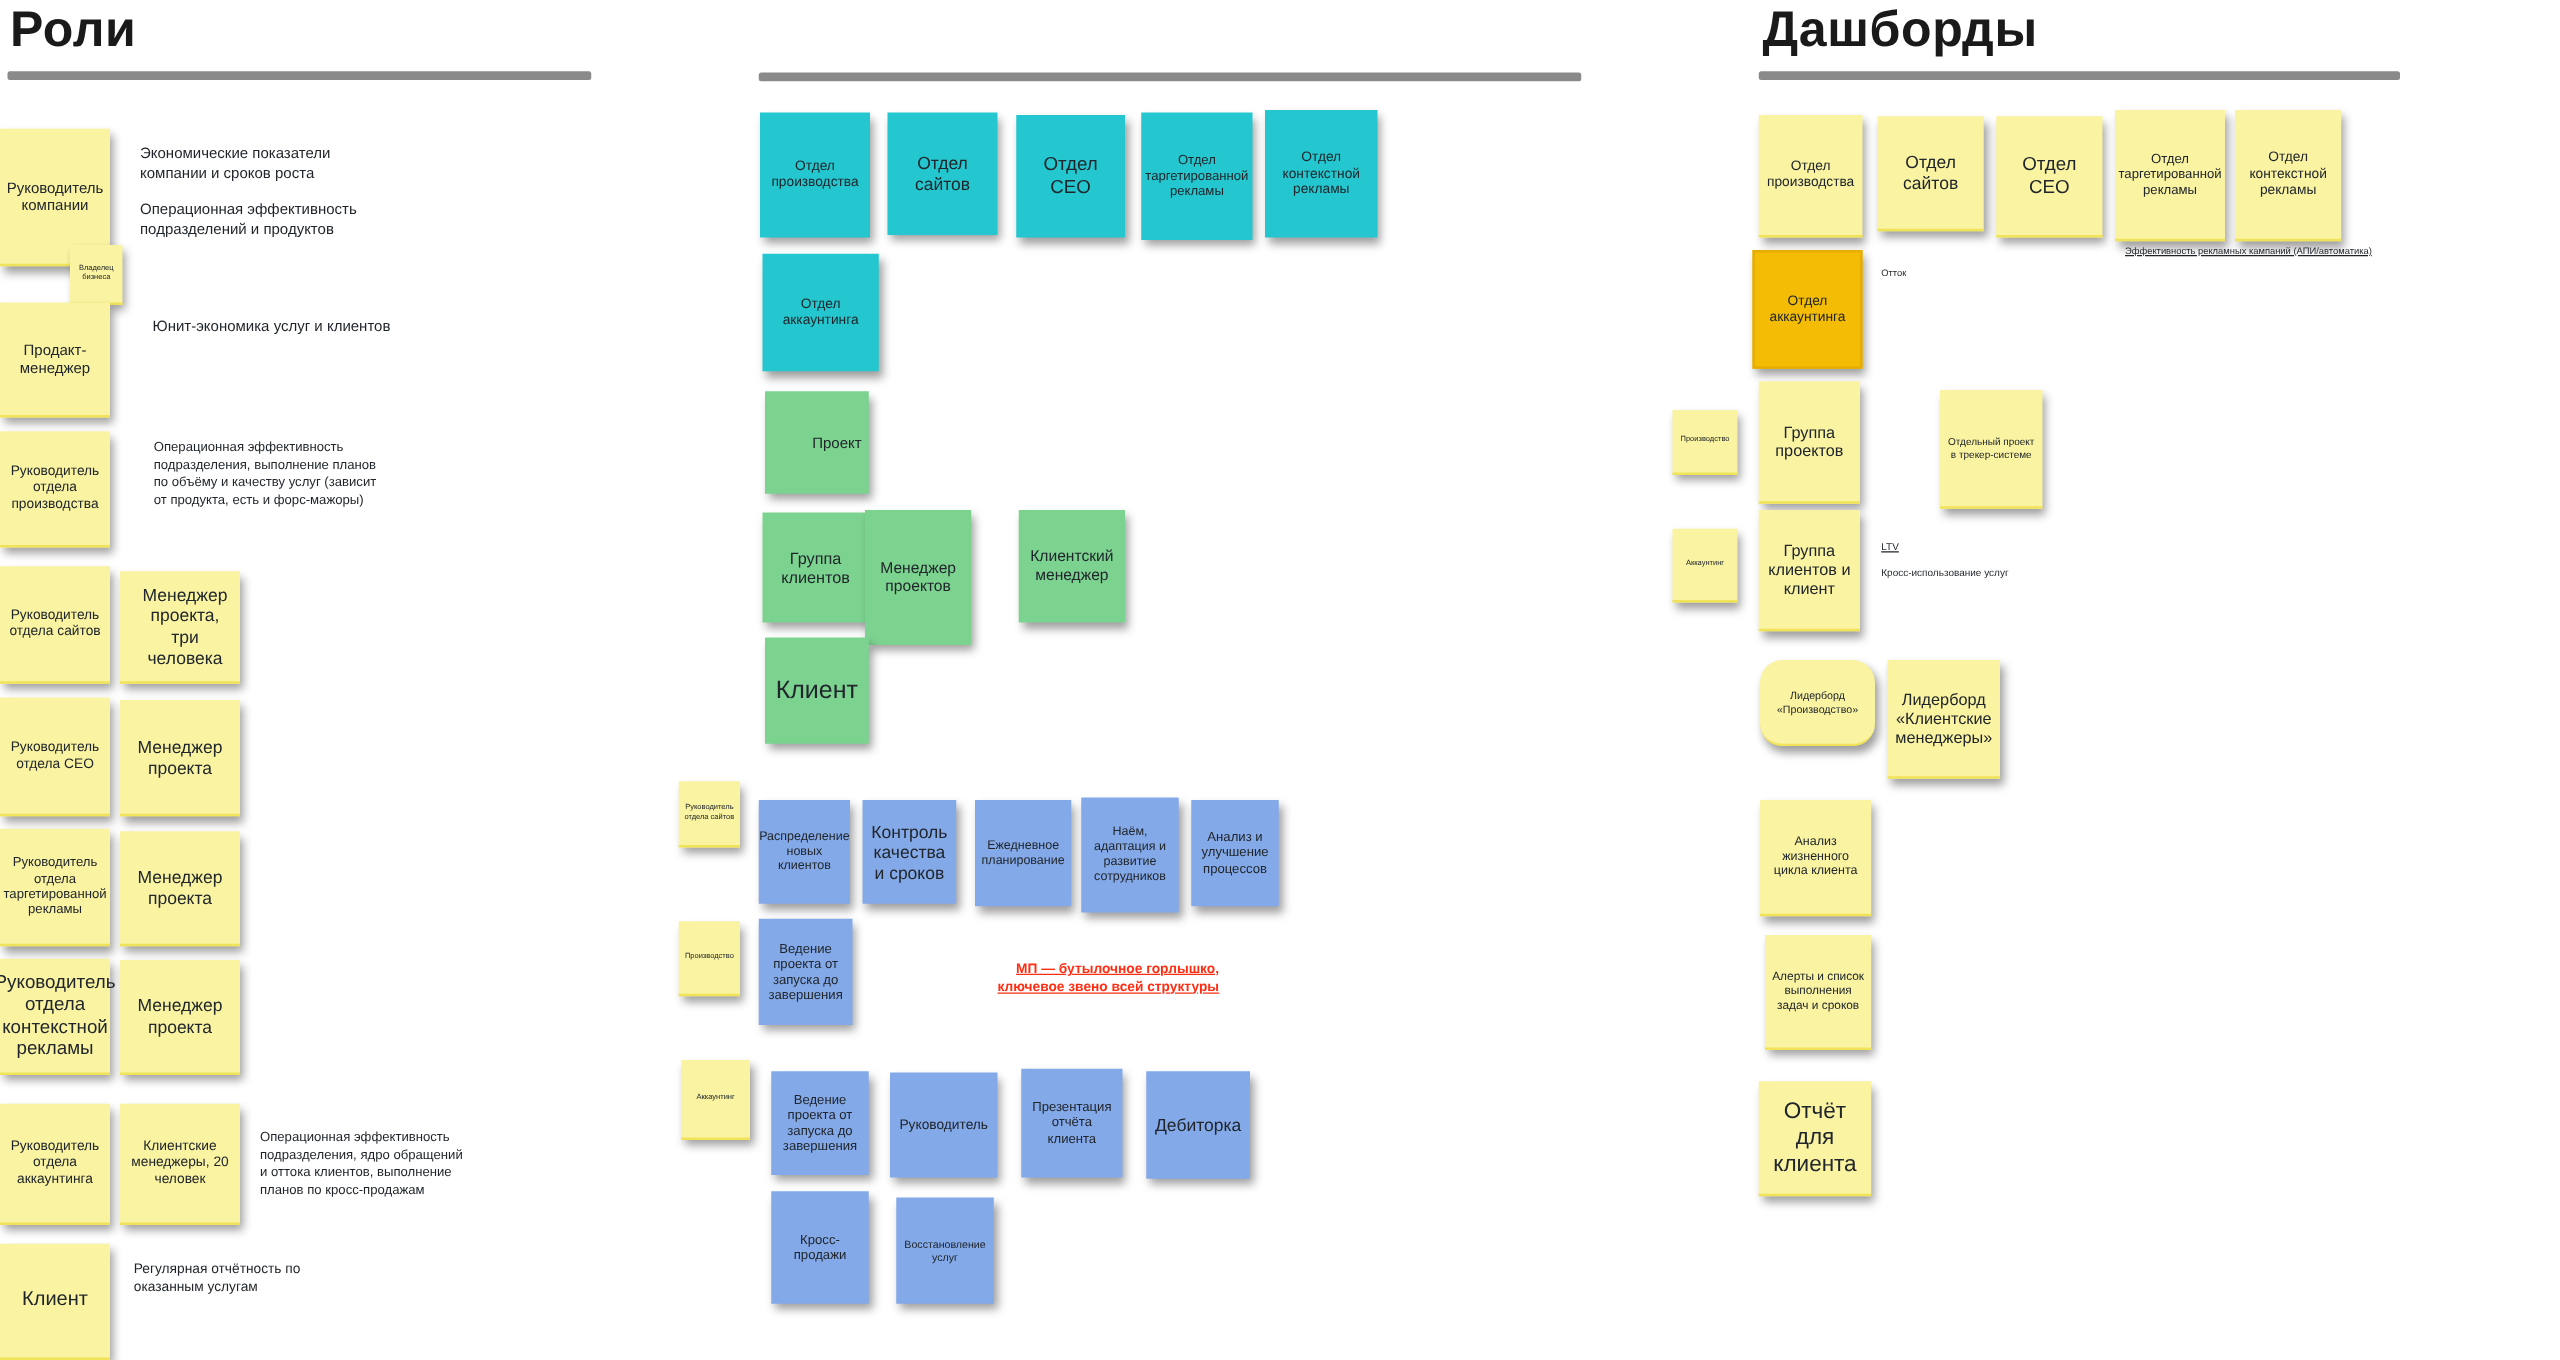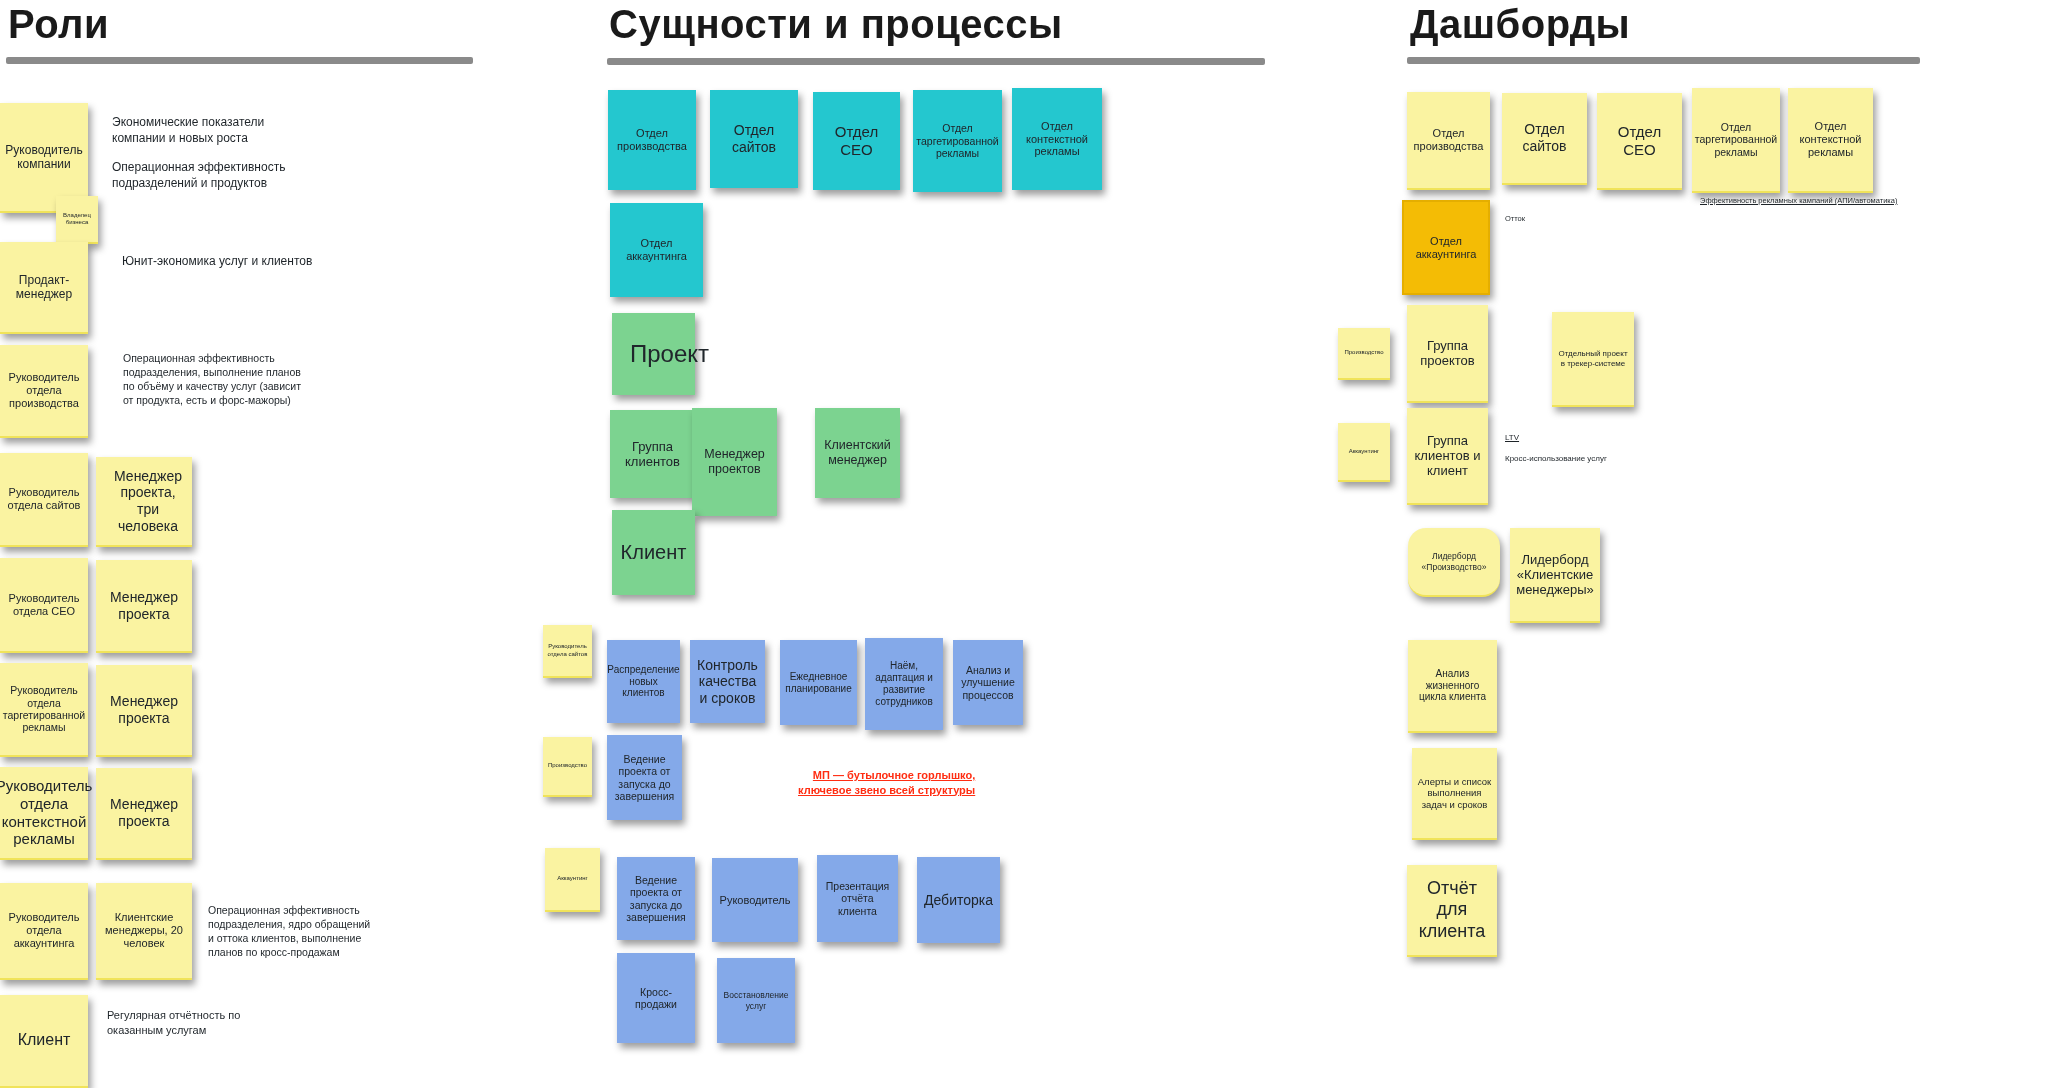--- a/index.html
+++ b/index.html
@@ -27,21 +27,20 @@
     text-align:left;
   }
   .ann.red{color:#ff2d12;font-weight:700;}
   .ann.underlined{text-decoration:underline;}
 </style>
 </head>
 <body>
 
 <div id="board">
   <div class="col-title" style="left:8px;top:4px">Роли</div>
-  <div class="col-title" style="left:609px;top:4px">Сущности и процессы</div>
   <div class="col-title" style="left:1410px;top:4px">Дашборды</div>
 
   <div id="underline-layer">
       <div class="col-underline" style="left: 6px; top: 57px; width: 467px;"></div>
       <div class="col-underline" style="left: 607px; top: 58px; width: 658px;"></div>
       <div class="col-underline" style="left: 1407px; top: 57px; width: 513px;"></div>
     </div>
   <div id="note-layer">
       <div class="note yellow" style="left: 0px; top: 103px; width: 88px; height: 110px; font-size: 12px;">Руководитель компании</div>
       <div class="note yellow" style="left: 56px; top: 196px; width: 42px; height: 48px; font-size: 6px;">Владелец бизнеса</div>
@@ -57,21 +56,21 @@
       <div class="note yellow" style="left: 96px; top: 768px; width: 96px; height: 92px; font-size: 14px;">Менеджер проекта</div>
       <div class="note yellow" style="left: 0px; top: 883px; width: 88px; height: 97px; font-size: 11px;">Руководитель отдела аккаунтинга</div>
       <div class="note yellow" style="left: 96px; top: 883px; width: 96px; height: 97px; font-size: 11px;">Клиентские менеджеры, 20 человек</div>
       <div class="note yellow" style="left: 0px; top: 995px; width: 88px; height: 93px; font-size: 16px;">Клиент</div>
       <div class="note teal" style="left: 608px; top: 90px; width: 88px; height: 100px; font-size: 11px;">Отдел производства</div>
       <div class="note teal" style="left: 710px; top: 90px; width: 88px; height: 98px; font-size: 14px;">Отдел сайтов</div>
       <div class="note teal" style="left: 813px; top: 92px; width: 87px; height: 98px; font-size: 15px;">Отдел СЕО</div>
       <div class="note teal" style="left: 913px; top: 90px; width: 89px; height: 102px; font-size: 10.5px;">Отдел таргетированной рекламы</div>
       <div class="note teal" style="left: 1012px; top: 88px; width: 90px; height: 102px; font-size: 11px;">Отдел контекстной рекламы</div>
       <div class="note teal" style="left: 610px; top: 203px; width: 93px; height: 94px; font-size: 11px;">Отдел аккаунтинга</div>
-      <div class="note green" style="left: 612px; top: 313px; width: 83px; height: 82px; font-size: 24px; padding-left: 36px;">Проект</div>
+      <div class="note green" style="left: 612px; top: 313px; width: 83px; height: 82px; font-size: 12px; padding-left: 36px;">Проект</div>
       <div class="note green" style="left: 610px; top: 410px; width: 85px; height: 88px; font-size: 13px;">Группа клиентов</div>
       <div class="note green" style="left: 692px; top: 408px; width: 85px; height: 108px; font-size: 12.5px;">Менеджер проектов</div>
       <div class="note green" style="left: 815px; top: 408px; width: 85px; height: 90px; font-size: 12.5px;">Клиентский менеджер</div>
       <div class="note green" style="left: 612px; top: 510px; width: 83px; height: 85px; font-size: 20px;">Клиент</div>
       <div class="note yellow" style="left: 543px; top: 625px; width: 49px; height: 53px; font-size: 6px;">Руководитель отдела сайтов</div>
       <div class="note yellow" style="left: 543px; top: 737px; width: 49px; height: 60px; font-size: 6px;">Производство</div>
       <div class="note yellow" style="left: 545px; top: 848px; width: 55px; height: 64px; font-size: 6px;">Аккаунтинг</div>
       <div class="note blue" style="left: 607px; top: 640px; width: 73px; height: 83px; font-size: 10px;">Распределение новых клиентов</div>
       <div class="note blue" style="left: 690px; top: 640px; width: 75px; height: 83px; font-size: 14px;">Контроль качества и сроков</div>
       <div class="note blue" style="left: 780px; top: 640px; width: 77px; height: 85px; font-size: 10px;">Ежедневное планирование</div>
@@ -96,21 +95,21 @@
       <div class="note yellow" style="left: 1338px; top: 423px; width: 52px; height: 59px; font-size: 6px;">Аккаунтинг</div>
       <div class="note yellow" style="left: 1407px; top: 408px; width: 81px; height: 97px; font-size: 13px;">Группа клиентов и клиент</div>
       <div class="note yellow" style="left: 1408px; top: 528px; width: 92px; height: 69px; font-size: 8.5px; border-radius: 18px;">Лидерборд «Производство»</div>
       <div class="note yellow" style="left: 1510px; top: 528px; width: 90px; height: 95px; font-size: 13px;">Лидерборд «Клиентские менеджеры»</div>
       <div class="note yellow" style="left: 1408px; top: 640px; width: 89px; height: 93px; font-size: 10px;">Анализ жизненного цикла клиента</div>
       <div class="note yellow" style="left: 1412px; top: 748px; width: 85px; height: 92px; font-size: 9.5px;">Алерты и список выполнения задач и сроков</div>
       <div class="note yellow" style="left: 1407px; top: 865px; width: 90px; height: 92px; font-size: 18px;">Отчёт для клиента</div>
     </div>
   <div id="annotation-layer">
       <div class="ann" style="left: 112px; top: 115px; font-size: 12px;">Экономические показатели
-компании и новых роста</div>
+компании и сроков роста</div>
       <div class="ann" style="left: 112px; top: 160px; font-size: 12px;">Операционная эффективность
 подразделений и продуктов</div>
       <div class="ann" style="left: 122px; top: 254px; font-size: 12px;">Юнит-экономика услуг и клиентов</div>
       <div class="ann" style="left: 123px; top: 352px; font-size: 10.5px;">Операционная эффективность
 подразделения, выполнение планов
 по объёму и качеству услуг (зависит
 от продукта, есть и форс-мажоры)</div>
       <div class="ann" style="left: 208px; top: 904px; font-size: 10.5px;">Операционная эффективность
 подразделения, ядро обращений
 и оттока клиентов, выполнение

